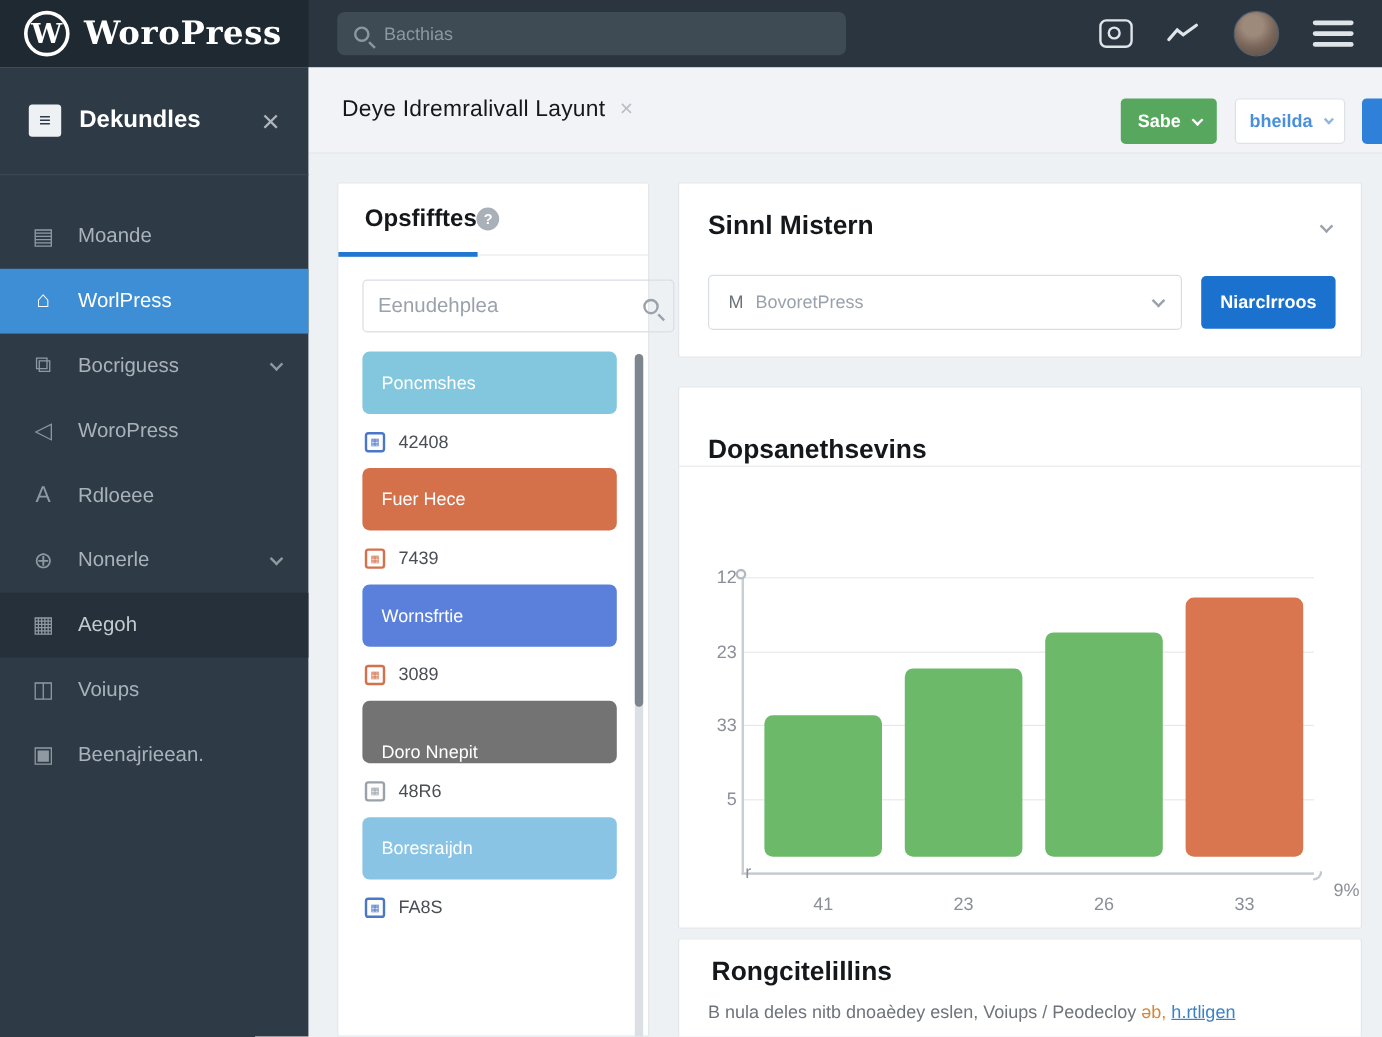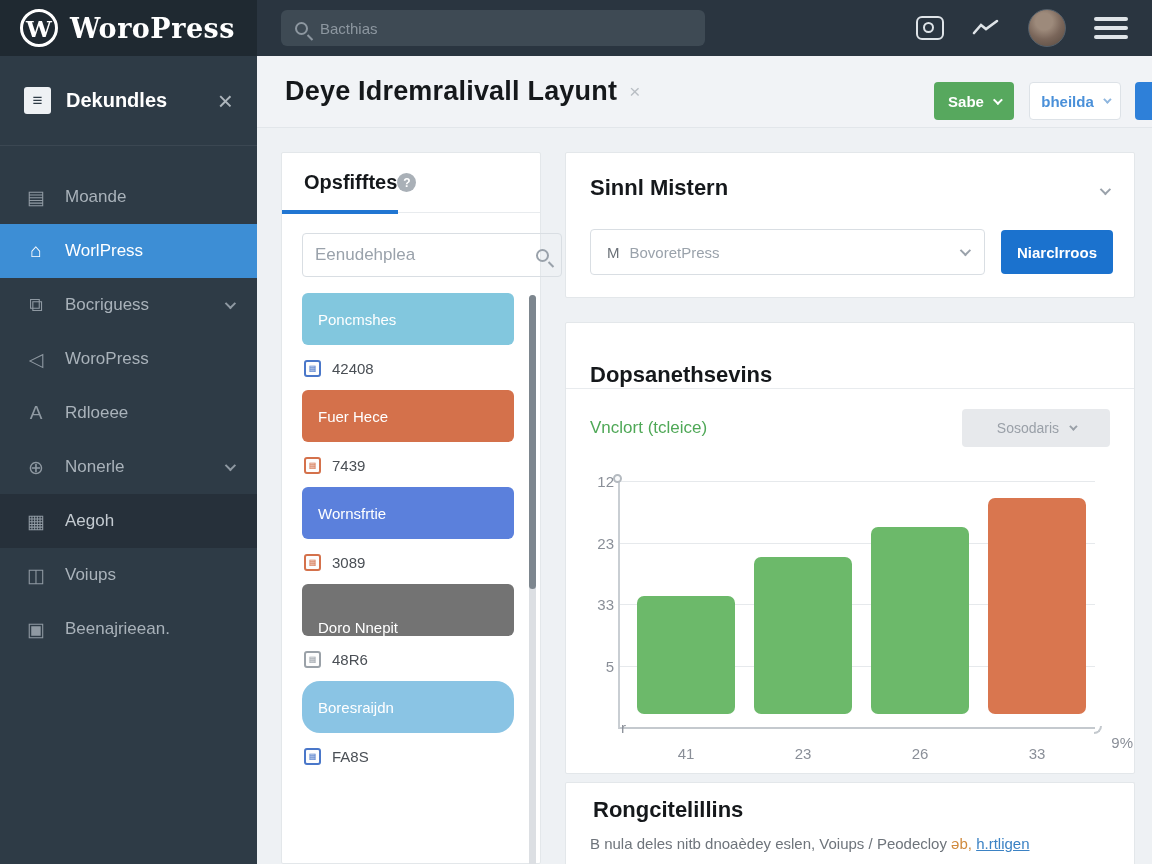--- a/index.html
+++ b/index.html
@@ -36,21 +36,21 @@
   .nav-item .glyph { width:24px; font-size:19px; color:#8f99a2; text-align:center; flex:none; }
   .nav-item.active { background:#3d8ed5; color:#fff; }
   .nav-item.active .glyph { color:#fff; }
   .nav-item.highlight { background:#26303a; color:#c3cad0; }
   .cv { display:inline-block; width:8px; height:8px; border-right:2px solid #8f99a2; border-bottom:2px solid #8f99a2; transform:rotate(45deg) translateY(-2px); }
   .nav-item .cv { margin-left:auto; }
 
   
   .main { position:absolute; left:257px; top:56px; width:895px; height:808px; background:#eef1f4; }
   .page-header { position:relative; height:72px; background:#f1f3f6; border-bottom:1px solid #e2e6ea; display:flex; align-items:center; padding-left:28px; }
-  .page-title { font-size:27px; font-weight:bold; color:#15181b; letter-spacing:.2px; }
+  .page-title { font-size:19px; font-weight:normal; color:#15181b; letter-spacing:.2px; }
   .title-x { color:#b9bec4; font-size:19px; margin-left:12px; cursor:pointer; }
   .btn { position:absolute; top:26px; height:38px; border-radius:4px; display:flex; align-items:center; justify-content:center; gap:9px; font-size:15px; cursor:pointer; border:none; font-family:inherit; }
   .btn-save { left:677px; width:80px; background:#57a85e; color:#fff; font-weight:bold; }
   .btn-save .cv { border-color:#fff; width:7px; height:7px; }
   .btn-secondary { left:772px; width:92px; background:#fff; border:1px solid #dde2e7; color:#4a90d9; font-weight:bold; }
   .btn-secondary .cv { border-color:#8fb6de; width:6px; height:6px; }
   .btn-partial { left:878px; width:17px; background:#2e80d9; border-radius:4px 0 0 4px; }
 
   .card { position:absolute; background:#fff; border:1px solid #e3e7ea; border-radius:2px; }
 
@@ -239,21 +239,21 @@
           <span class="count-icon" style="border-color: rgb(212, 113, 75); color: rgb(212, 113, 75);">▦</span>
           <span>3089</span>
         </div>
         <div class="color-card" style="background: #737373; align-items: flex-end;">
           <span>Doro Nnepit</span>
         </div>
         <div class="count-row">
           <span class="count-icon" style="border-color: rgb(154, 161, 168); color: rgb(154, 161, 168);">▦</span>
           <span>48R6</span>
         </div>
-        <div class="color-card" style="background: rgb(138, 196, 228); border-radius: 18px;">
+        <div class="color-card" style="background: rgb(138, 196, 228);">
           <span>Boresraijdn</span>
         </div>
         <div class="count-row">
           <span class="count-icon" style="border-color: rgb(74, 119, 201); color: rgb(74, 119, 201);">▦</span>
           <span>FA8S</span>
         </div>
       </div>
       <div class="panel-scrollbar">
         <div class="thumb"></div>
       </div>
@@ -266,27 +266,20 @@
         <span class="prefix">M</span>
         <span class="value">BovoretPress</span>
         <span class="cv" style="border-color:#9aa2ab;"></span>
       </div>
       <button class="btn-primary">Niarclrroos</button>
     </div>
 
     <div class="card card-chart">
       <div class="chart-title-row">
         <span class="card-title">Dopsanethsevins</span>
-      </div>
-      <div class="legend-row">
-        <span class="legend-link">Vnclort (tcleice)</span>
-        <div class="mini-dd">
-          <span>Sosodaris</span>
-          <span class="cv"></span>
-        </div>
       </div>
       <div class="chart">
         <div class="plot">
           <div class="grid g0"></div>
           <div class="grid g1"></div>
           <div class="grid g2"></div>
           <div class="grid g3"></div>
           <span class="ytick y0">12</span>
           <span class="ytick y1">23</span>
           <span class="ytick y2">33</span>

